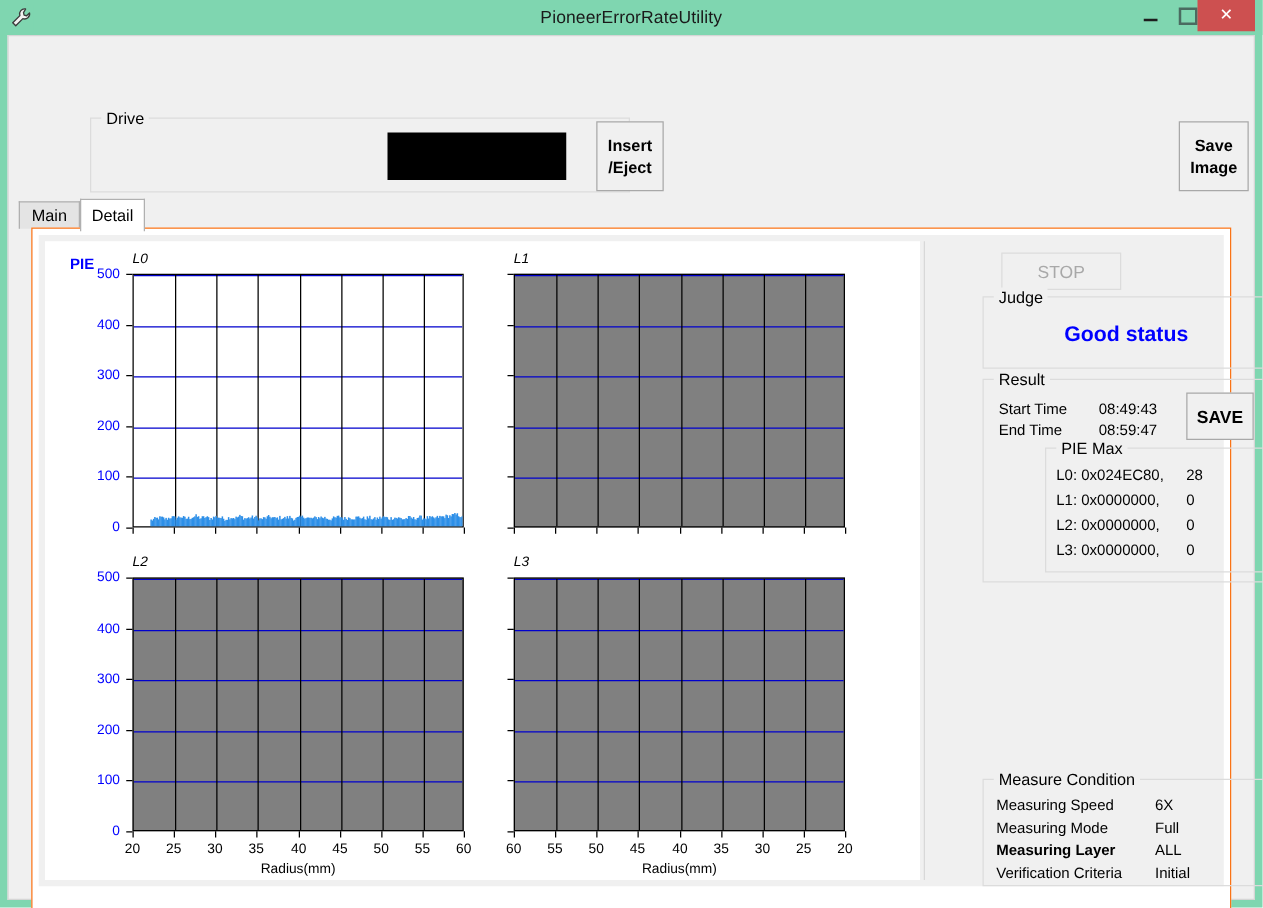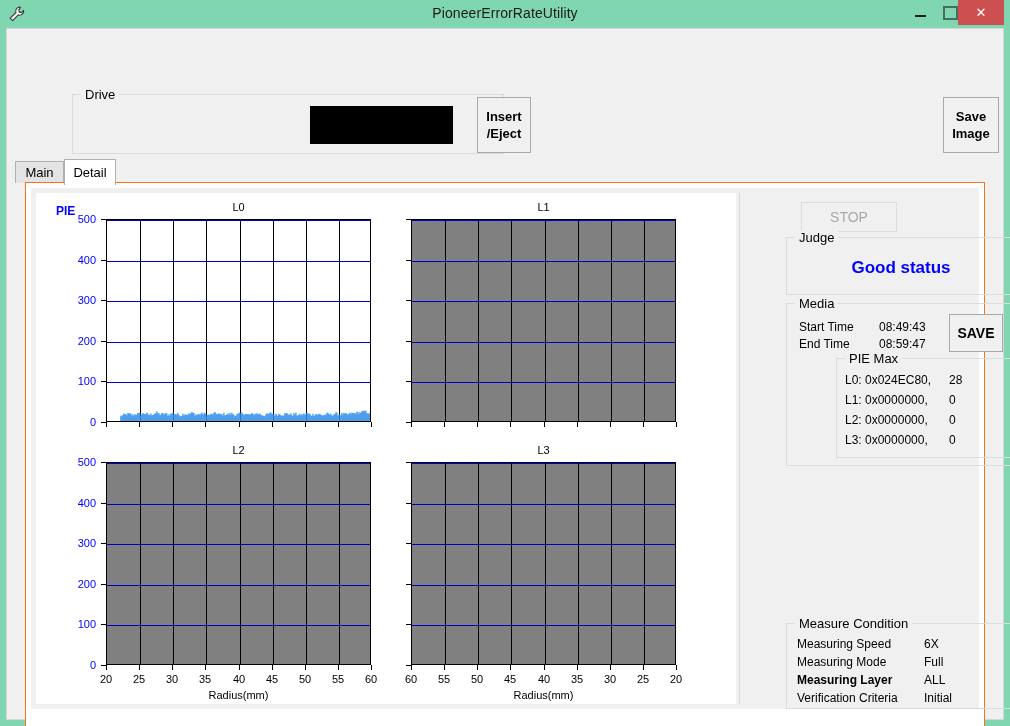--- a/index.html
+++ b/index.html
@@ -209,22 +209,22 @@
   }
   #pie-axis-label {
     position: absolute; left: 20px; top: 11px;
     font-size: 12px; font-weight: bold; color: #0000ff;
   }
   .chart {
     position: absolute;
   }
   .chart-title {
     position: absolute; top: 0; left: 0; width: 100%;
-    text-align: center;
-    font-size: 11px; color: #000;
+    text-align: left;
+    font-size: 11px; color: #000; font-style: italic;
   }
   .plot {
     position: absolute;
     box-sizing: border-box;
     border: 1px solid #000000;
     overflow: hidden;
   }
   .plot.empty { background: #808080; }
   .plot.active { background: #ffffff; }
   .hline {
@@ -805,21 +805,21 @@
         <div id="sidepanel">
 
           <div id="btn-stop">STOP</div>
 
           <div class="groupbox" id="grp-judge">
             <span class="gb-title">Judge</span>
             <div id="judge-value" style="color: rgb(0, 0, 255);">Good status</div>
           </div>
 
           <div class="groupbox" id="grp-result">
-            <span class="gb-title">Media</span>
+            <span class="gb-title">Result</span>
 
             <span class="res-label" id="lbl-start-time">Start Time</span>
             <span class="res-value" id="val-start-time">08:49:43</span>
             <span class="res-label" id="lbl-end-time">End Time</span>
             <span class="res-value" id="val-end-time">08:59:47</span>
 
             <div id="btn-save-result">SAVE</div>
 
             <div class="groupbox" id="grp-pie-max">
               <span class="gb-title">PIE Max</span>

